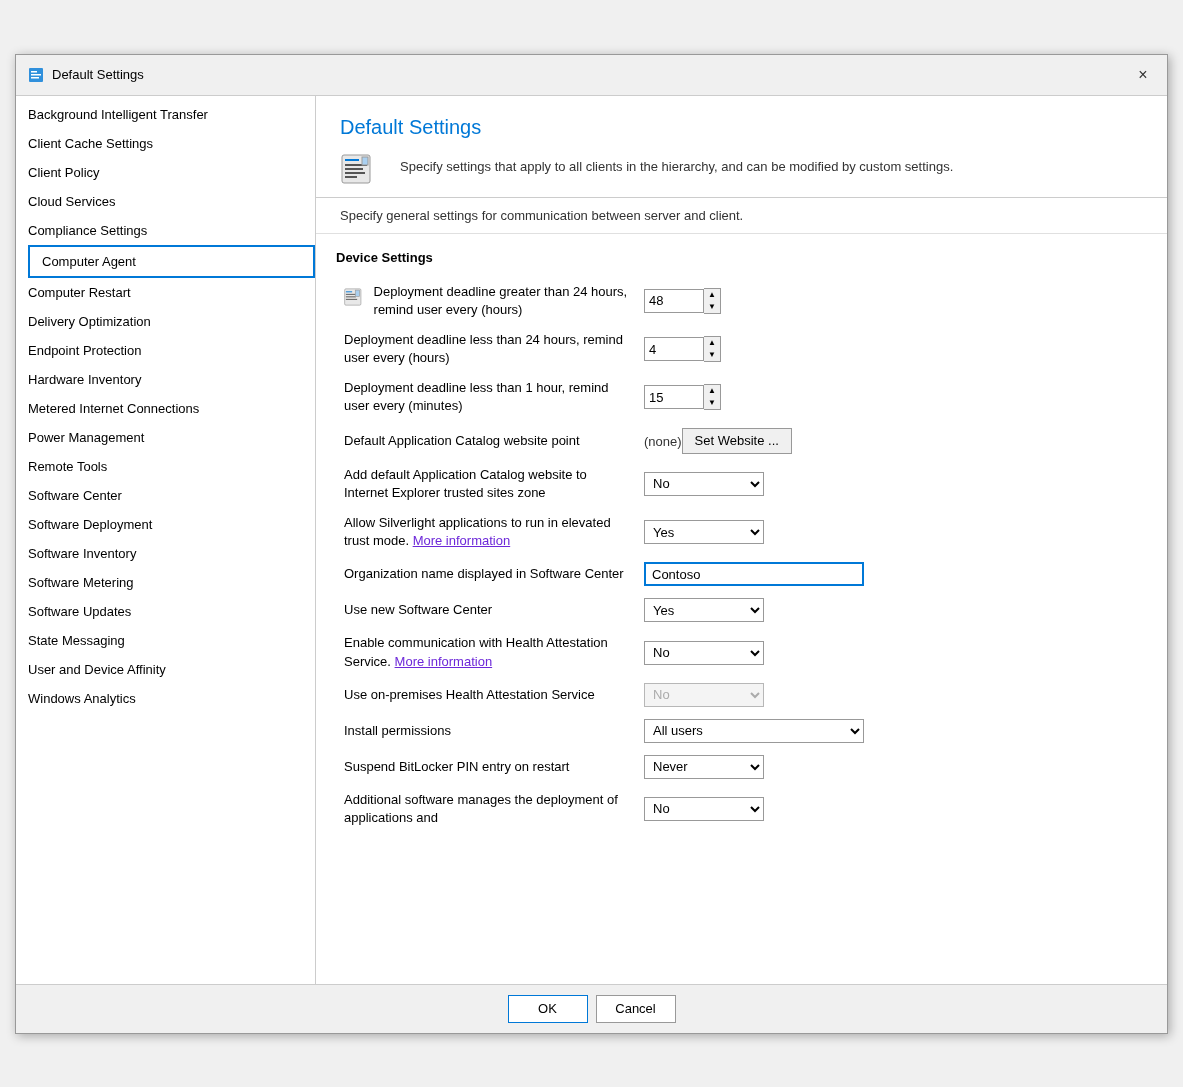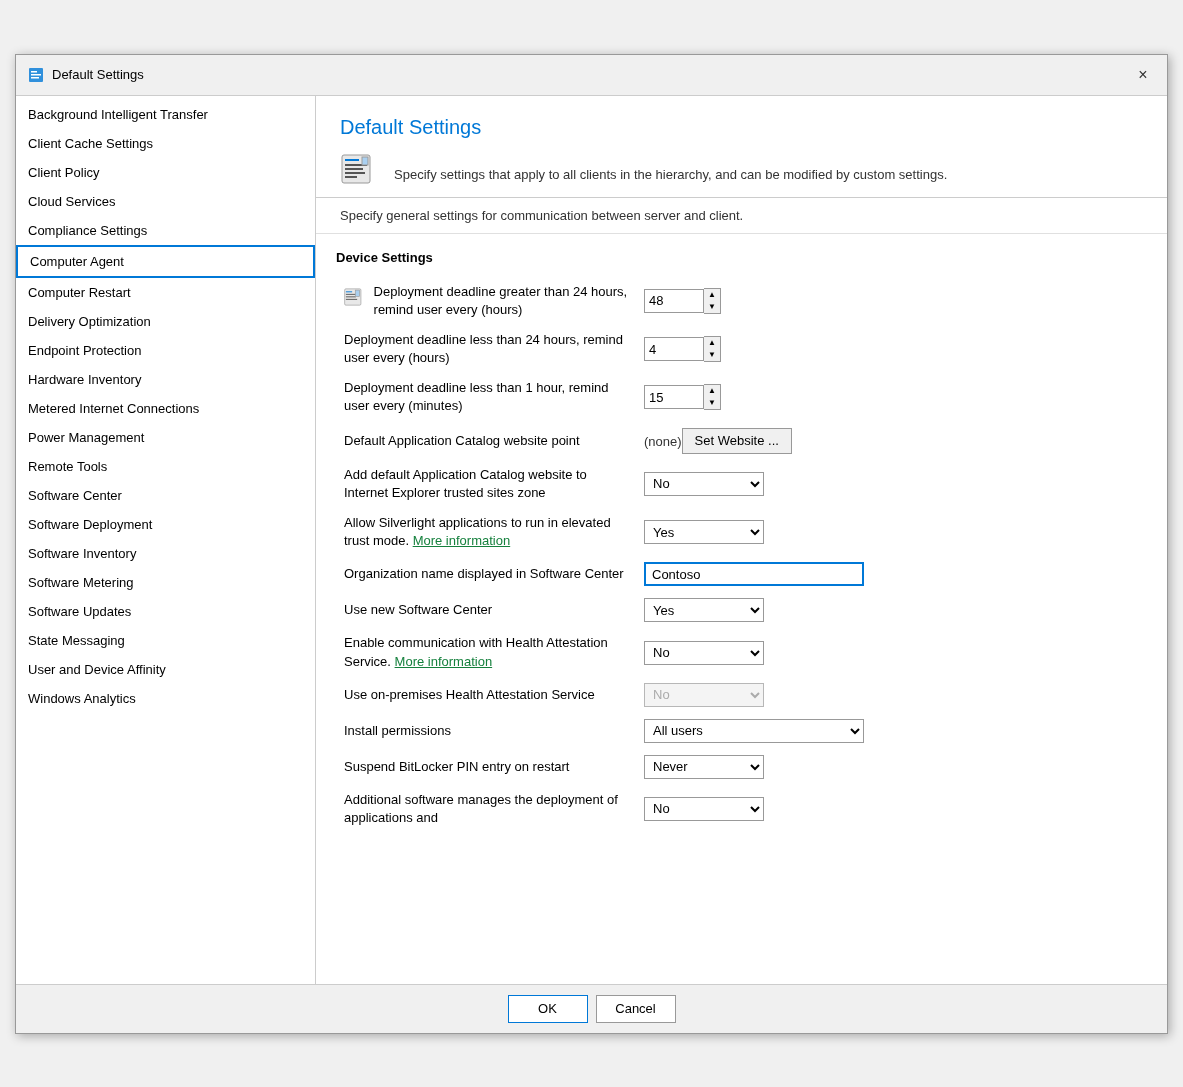--- a/index.html
+++ b/index.html
@@ -75,20 +75,21 @@
       padding: 7px 12px;
       cursor: pointer;
       color: #000;
       font-size: 13px;
       white-space: nowrap;
     }
     .sidebar-item.active {
       background: #fff;
       border: 2px solid #0078d7;
       color: #000;
+      margin-left: 12px;
     }
     
     .main-content {
       flex: 1;
       display: flex;
       flex-direction: column;
       background: #fff;
       overflow: hidden;
     }
     .main-header {
@@ -96,22 +97,22 @@
       border-bottom: 1px solid #ccc;
     }
     .main-title {
       color: #0078d7;
       font-size: 20px;
       font-weight: 300;
       margin-bottom: 12px;
     }
     .main-description-row {
       display: flex;
-      align-items: flex-end;
-      gap: 22px;
+      align-items: center;
+      gap: 28px;
     }
     .desc-icon {
       width: 32px;
       height: 32px;
       flex-shrink: 0;
       margin-top: 2px;
     }
     .main-desc-text {
       font-size: 13px;
       color: #333;
@@ -217,21 +218,21 @@
     .set-website-btn {
       height: 26px;
       border: 1px solid #999;
       background: #f0f0f0;
       font-size: 13px;
       padding: 0 12px;
       cursor: pointer;
       color: #000;
     }
     .link-text {
-      color: #15803d;
+      color: #6d28d9;
       text-decoration: underline;
       cursor: pointer;
     }
     .row-with-icon {
       display: flex;
       align-items: flex-start;
       gap: 12px;
     }
     
     .dialog-footer {

